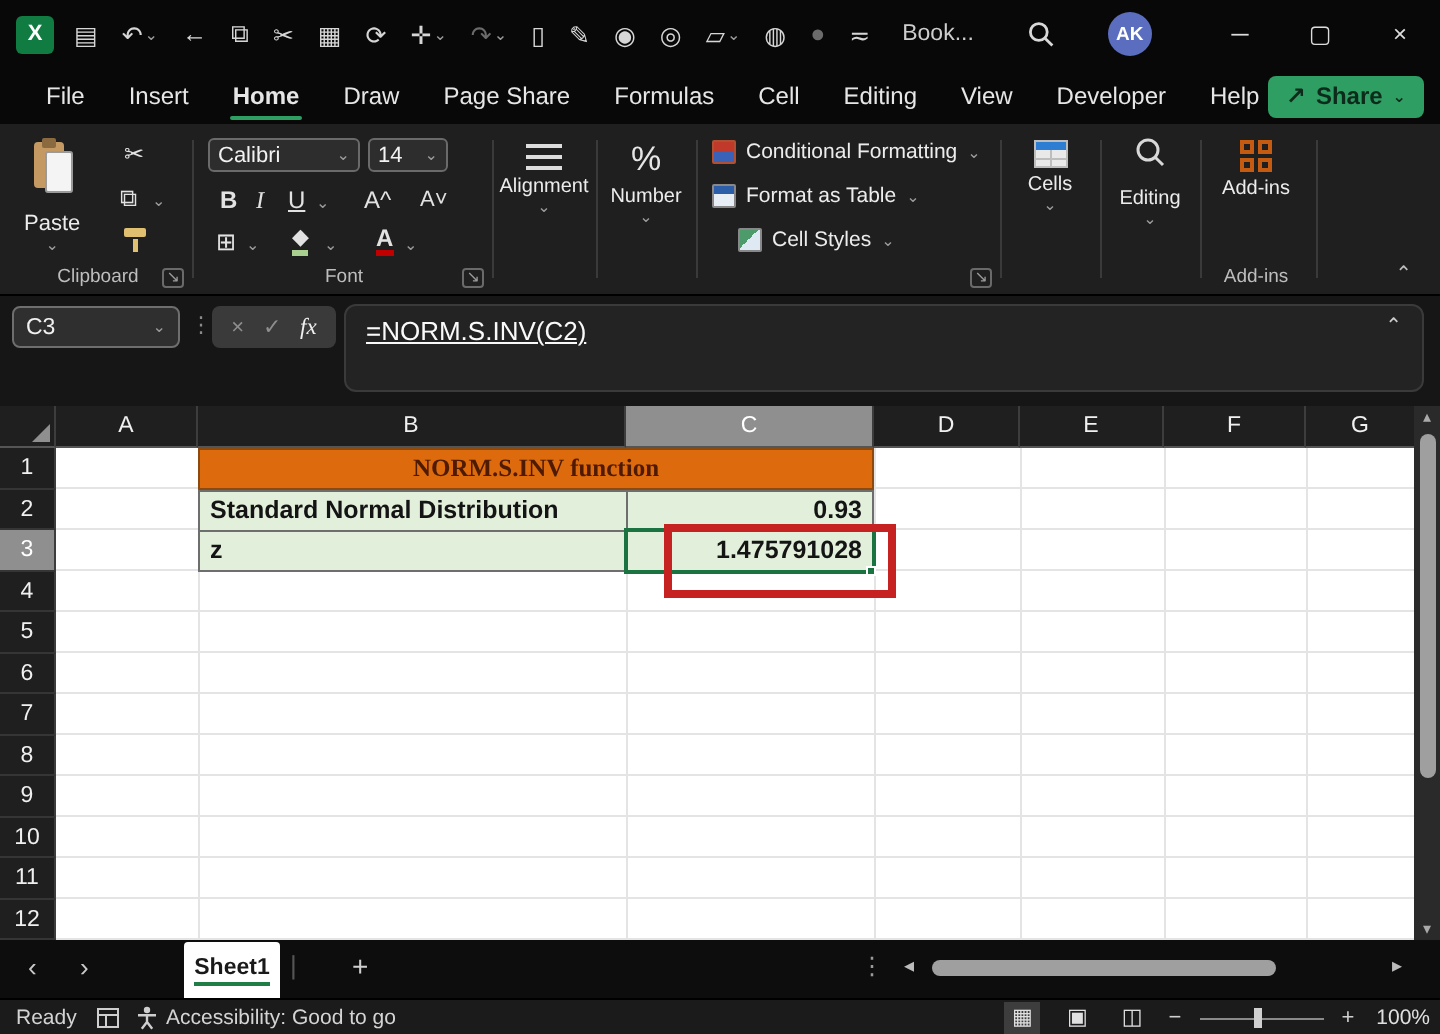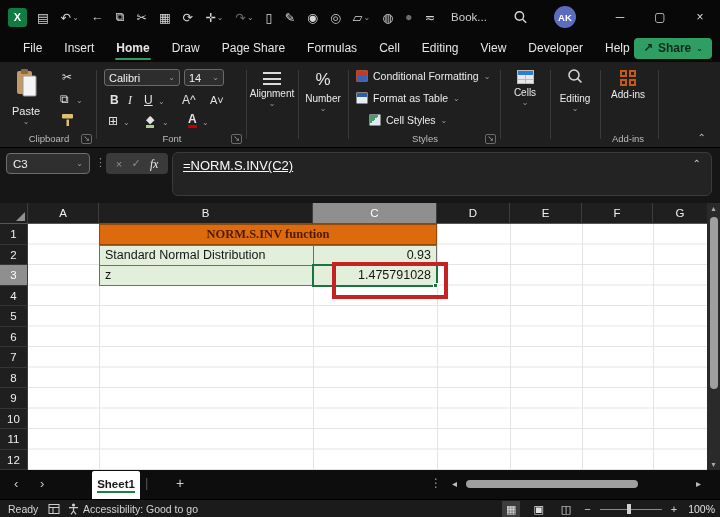--- a/index.html
+++ b/index.html
@@ -73,21 +73,21 @@
   .rh { width:28px; height:20.5px; background:#1f1f1f; border-right:1px solid #3d3d3d; border-bottom:1px solid #353535; color:#f0f0f0; font-size:11.5px; text-align:center; line-height:20.5px; }
   .rh.sel { background:#8f8f8f; color:#fff; }
   .canvas { position:absolute; top:21px; left:28px; width:679px; height:246px; background-color:#fff;
     background-image:
       repeating-linear-gradient(to bottom, transparent 0 19.5px, #e4e4e4 19.5px 20.5px),
       linear-gradient(#e4e4e4,#e4e4e4), linear-gradient(#e4e4e4,#e4e4e4), linear-gradient(#e4e4e4,#e4e4e4),
       linear-gradient(#e4e4e4,#e4e4e4), linear-gradient(#e4e4e4,#e4e4e4), linear-gradient(#e4e4e4,#e4e4e4);
     background-position:0 0, 71px 0, 285px 0, 409px 0, 482px 0, 554px 0, 625px 0;
     background-size:100% 20.5px, 1px 100%, 1px 100%, 1px 100%, 1px 100%, 1px 100%, 1px 100%;
     background-repeat:repeat, no-repeat, no-repeat, no-repeat, no-repeat, no-repeat, no-repeat; }
-  .ocell { position:absolute; font-size:12.5px; color:#141414; line-height:19px; border:1px solid #6e6e6e; background:#e2efda; padding:0 5px; white-space:nowrap; overflow:hidden; }
+  .ocell { position:absolute; font-size:12.5px; color:#141414; line-height:19px; border:1px solid #6e6e6e; background:#e2efda; padding:0 5px; white-space:nowrap; overflow:hidden;font-weight:bold; }
   .ocell.title { background:#dd6b0d; color:#4e1a02; font-weight:bold; text-align:center; border-color:#8a4a10;font-family:Liberation Serif, serif; }
   .ocell.num { text-align:right; }
   .sel-box { position:absolute; left:312px; top:61px; width:126px; height:22.5px; border:2px solid #1a7340; pointer-events:none; z-index:4; }
   .fill-handle { position:absolute; left:433px; top:80px; width:5px; height:5px; background:#1a7340; border:1px solid #fff; z-index:5; }
   .red-box { position:absolute; left:332px; top:59px; width:116px; height:37px; border:4px solid #c62222; z-index:6; pointer-events:none; }
 
   
   .vscroll { position:absolute; top:203px; right:0; width:13px; height:267px; background:#2a2a2a; }
   .vs-up { position:absolute; top:1px; left:0; right:0; text-align:center; font-size:8px; color:#aaa; }
   .vs-thumb { position:absolute; top:14px; left:2.5px; width:8px; height:172px; background:#9f9f9f; border-radius:5px; }
@@ -271,21 +271,20 @@
       <div class="styles-row" style="position:absolute; left:4px; top:30px;">
         <span class="sic fat"></span>
         <span>Format as Table</span>
         <span class="chev">⌄</span>
       </div>
       <div class="styles-row" style="position:absolute; left:4px; top:52px;padding-left:13px;">
         <span class="sic cs"></span>
         <span>Cell Styles</span>
         <span class="chev">⌄</span>
       </div>
-      <span class="glabel">Styles</span>
       <span class="launcher" style="right:2px;">↘</span>
     </div>
     <div class="rdiv" style="left:500px;"></div>
 
     <div class="rgroup" style="left:502px; width:46px;">
       <div class="big-btn" style="position:absolute; left:0; right:0; top:8px;">
         <span class="ico-cells"></span>
         <span class="blabel" style="font-size:10px;">Cells</span>
         <span class="chev">⌄</span>
       </div>

